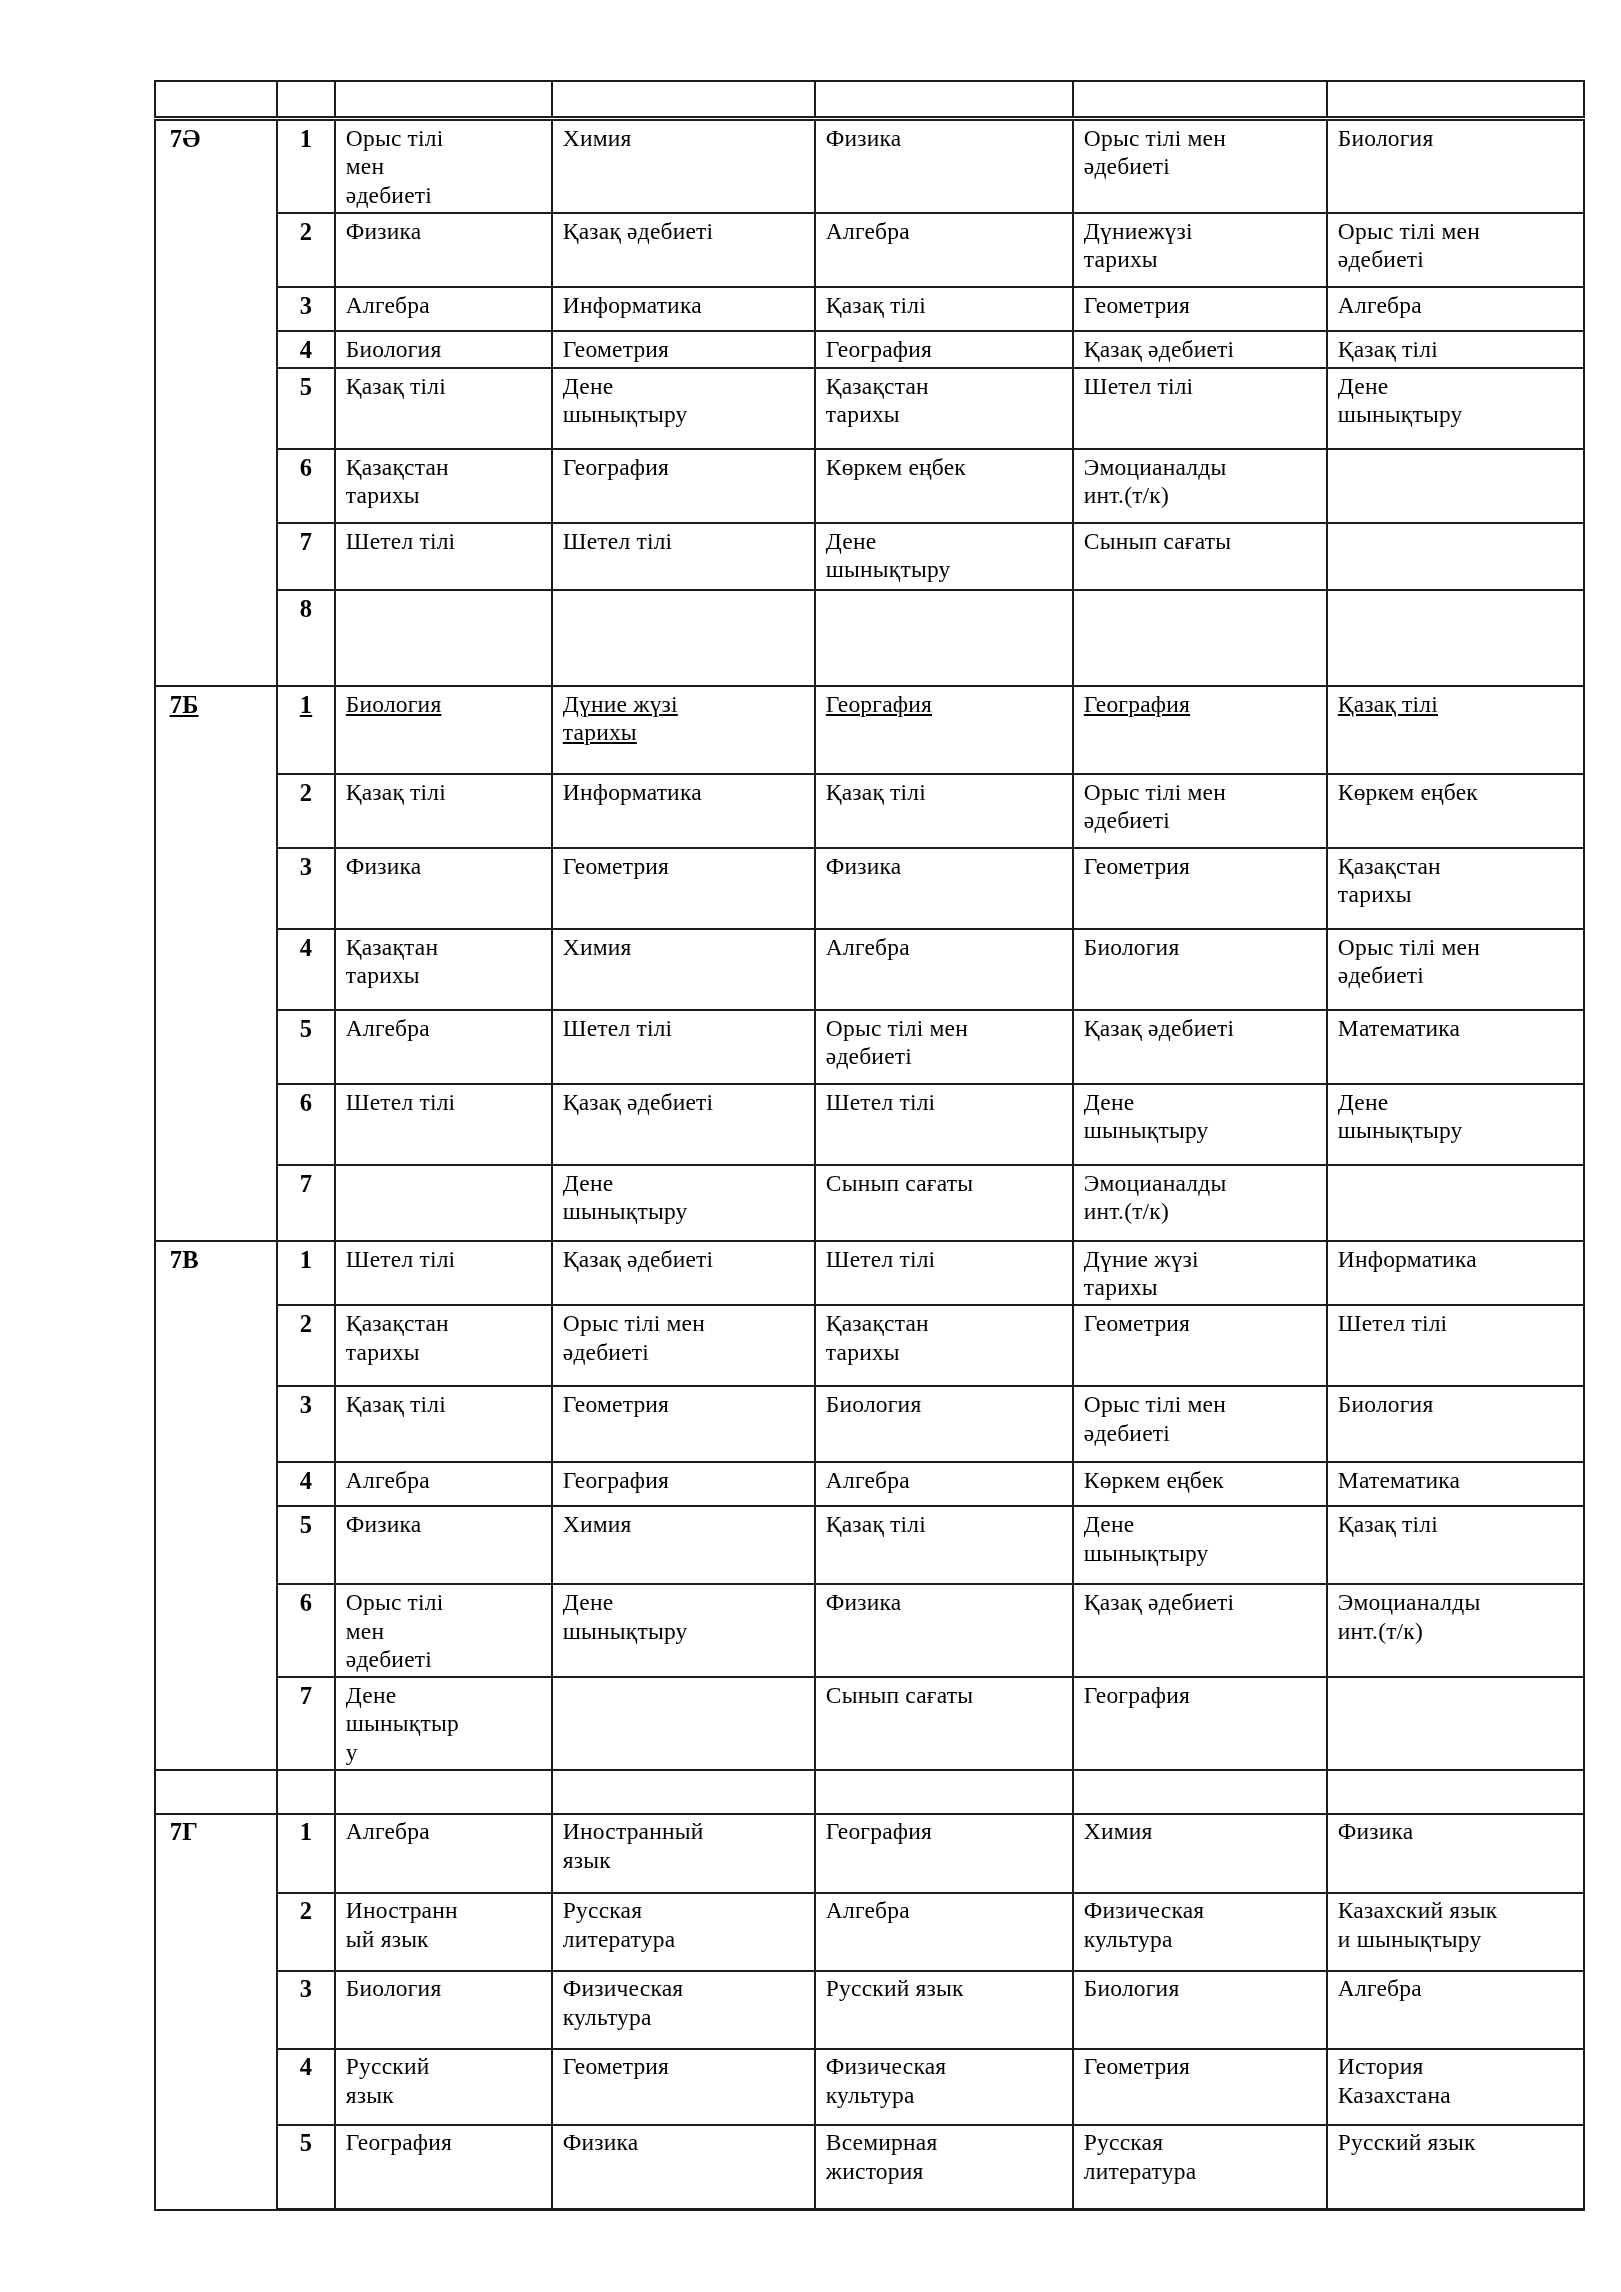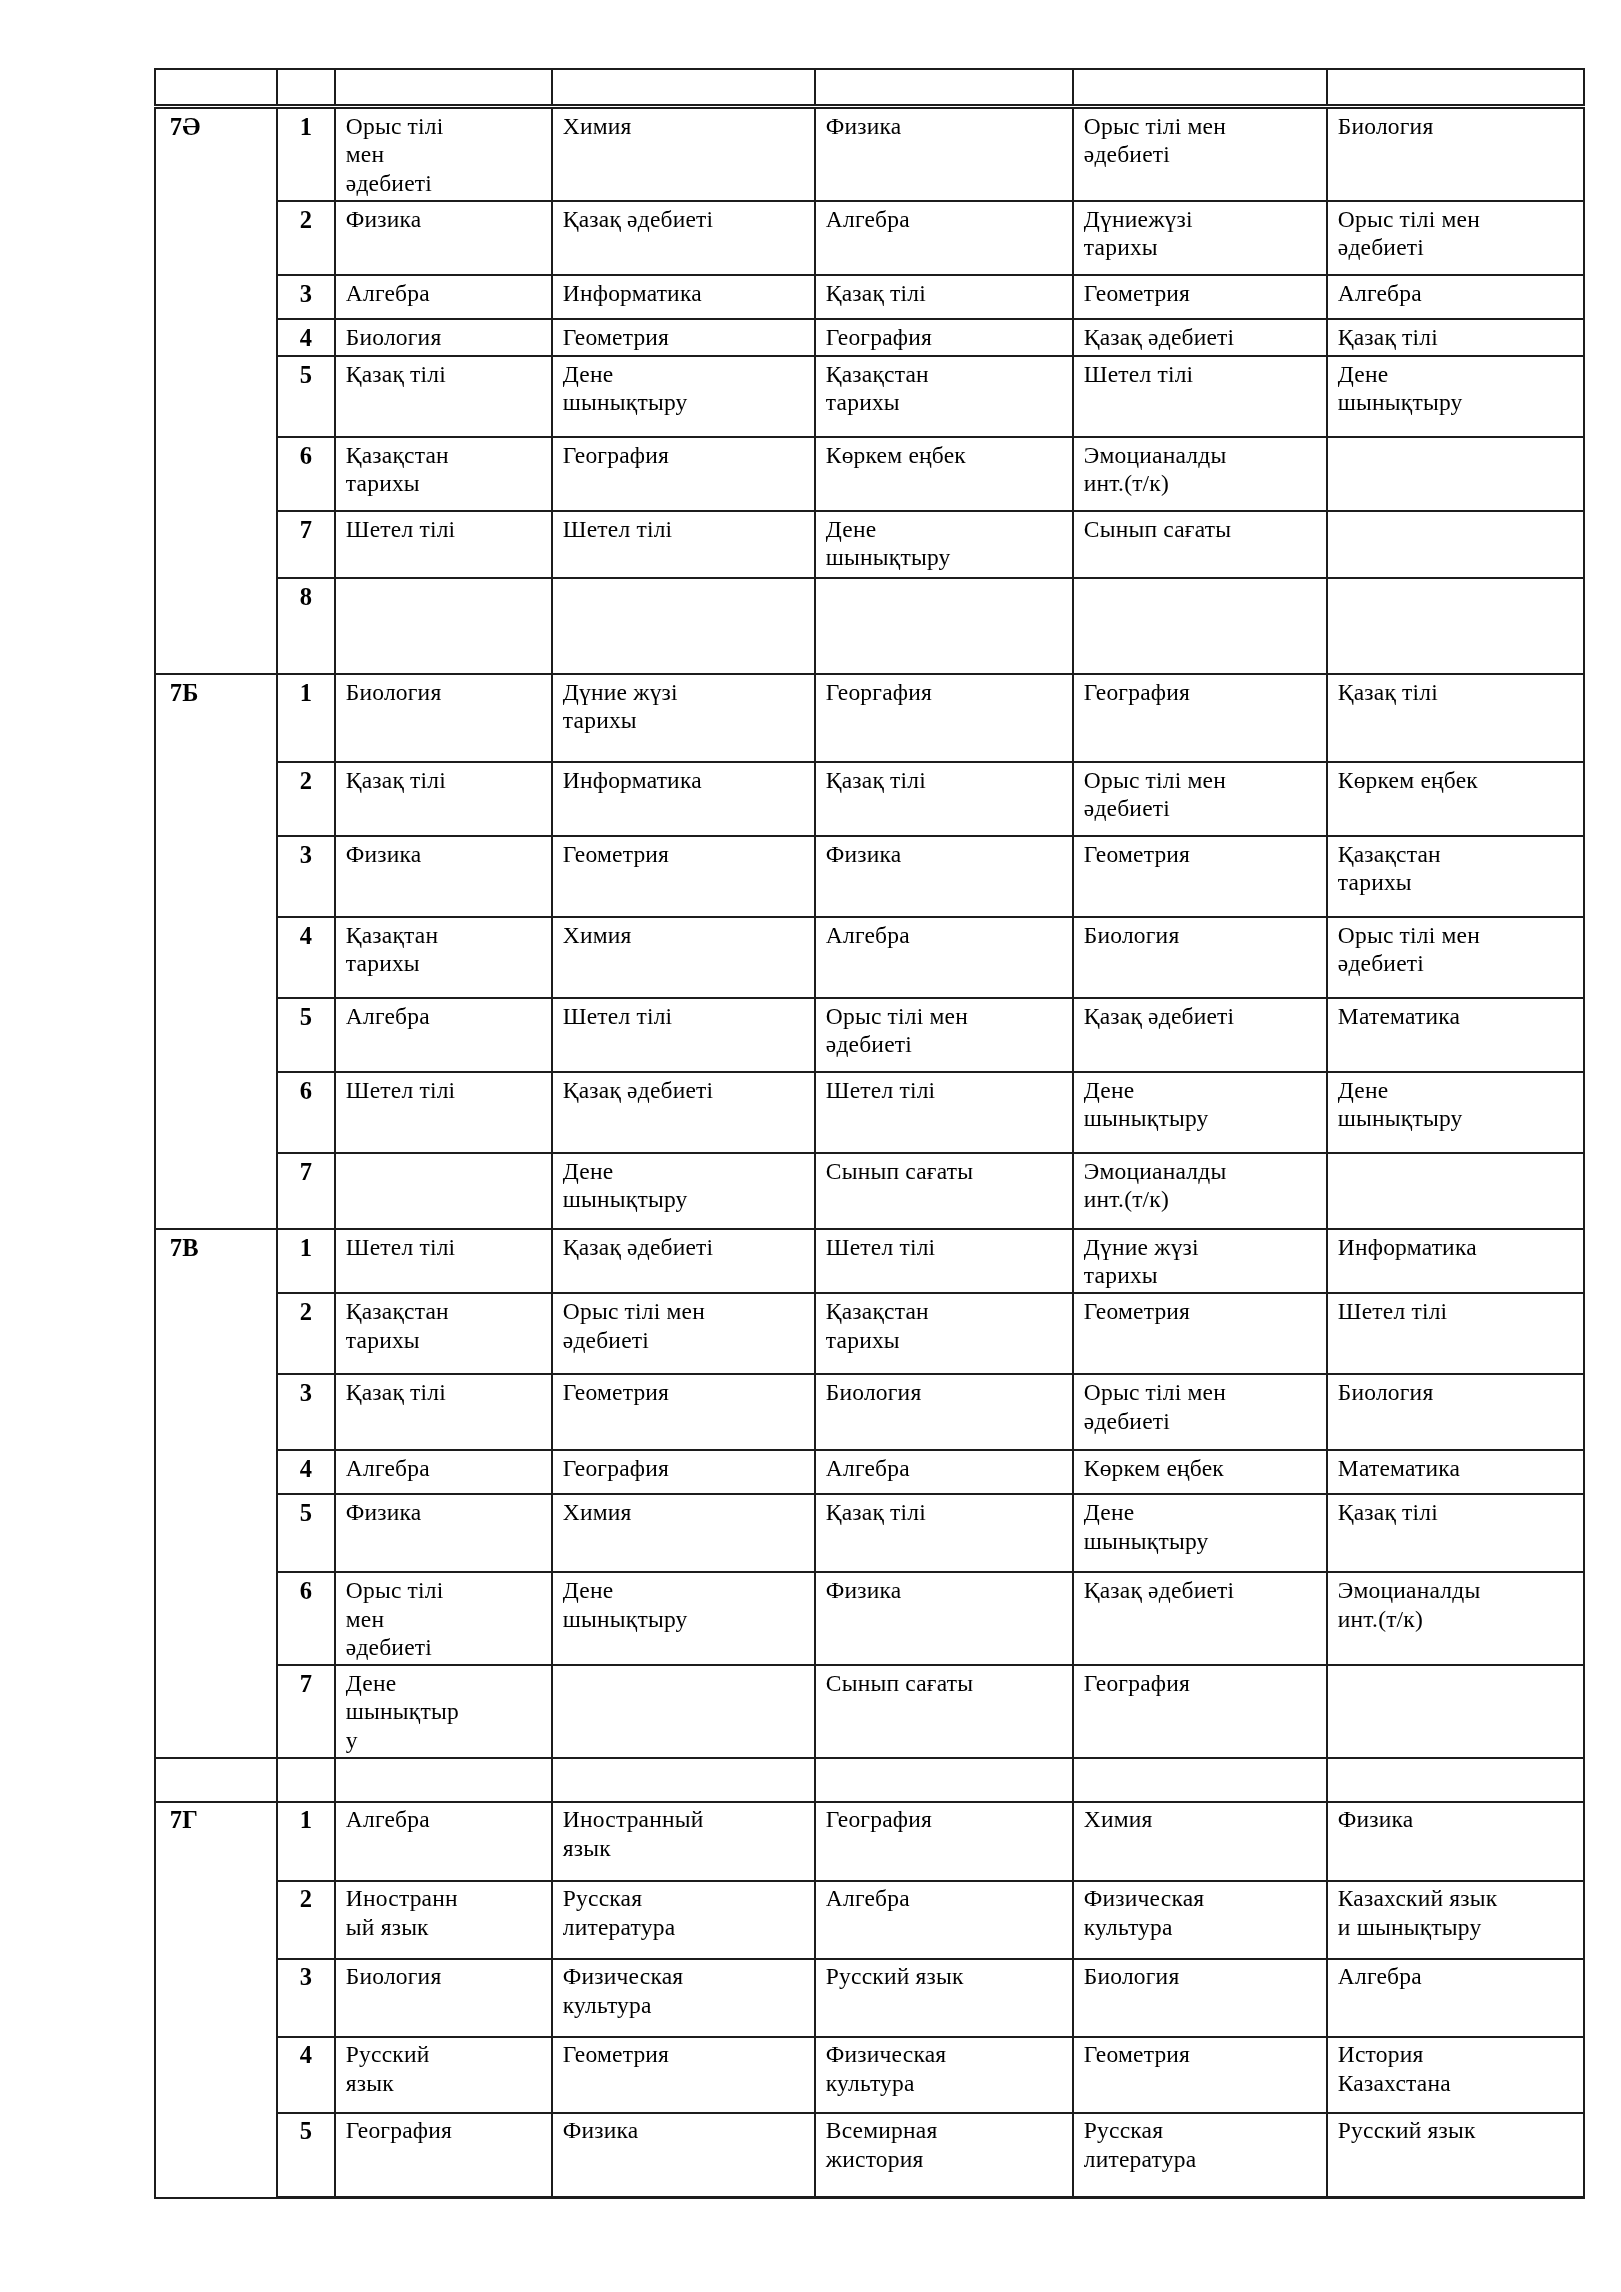--- a/index.html
+++ b/index.html
@@ -16,21 +16,21 @@
   }
   .page {
     position: relative;
     width: 1621px;
     height: 2293px;
     background: #ffffff;
   }
   table.timetable {
     position: absolute;
     left: 154px;
-    top: 68px;
+    top: 80px;
     width: 1427px;
     border-collapse: collapse;
     table-layout: fixed;
     border: 2.9px solid #1c1c1c;
   }
   td {
     border: 2px solid #1c1c1c;
     vertical-align: top;
     font-size: 23.5px;
     line-height: 1.22;
@@ -143,21 +143,21 @@
           <td class="subject-cell col-4"></td>
         </tr>
         <tr style="height: 96px;">
           <td class="period-cell">8</td>
           <td class="subject-cell col-0"></td>
           <td class="subject-cell col-1"></td>
           <td class="subject-cell col-2"></td>
           <td class="subject-cell col-3"></td>
           <td class="subject-cell col-4"></td>
         </tr>
-        <tr class="block-start" style="height: 88px;">
+        <tr class="block-start" style="height: 88px; text-decoration: underline;">
           <td class="class-cell" rowspan="7">7Б</td>
           <td class="period-cell">1</td>
           <td class="subject-cell col-0">Биология</td>
           <td class="subject-cell col-1">Дүние жүзі тарихы</td>
           <td class="subject-cell col-2">Георгафия</td>
           <td class="subject-cell col-3">География</td>
           <td class="subject-cell col-4">Қазақ тілі</td>
         </tr>
         <tr style="height: 74px;">
           <td class="period-cell">2</td>

